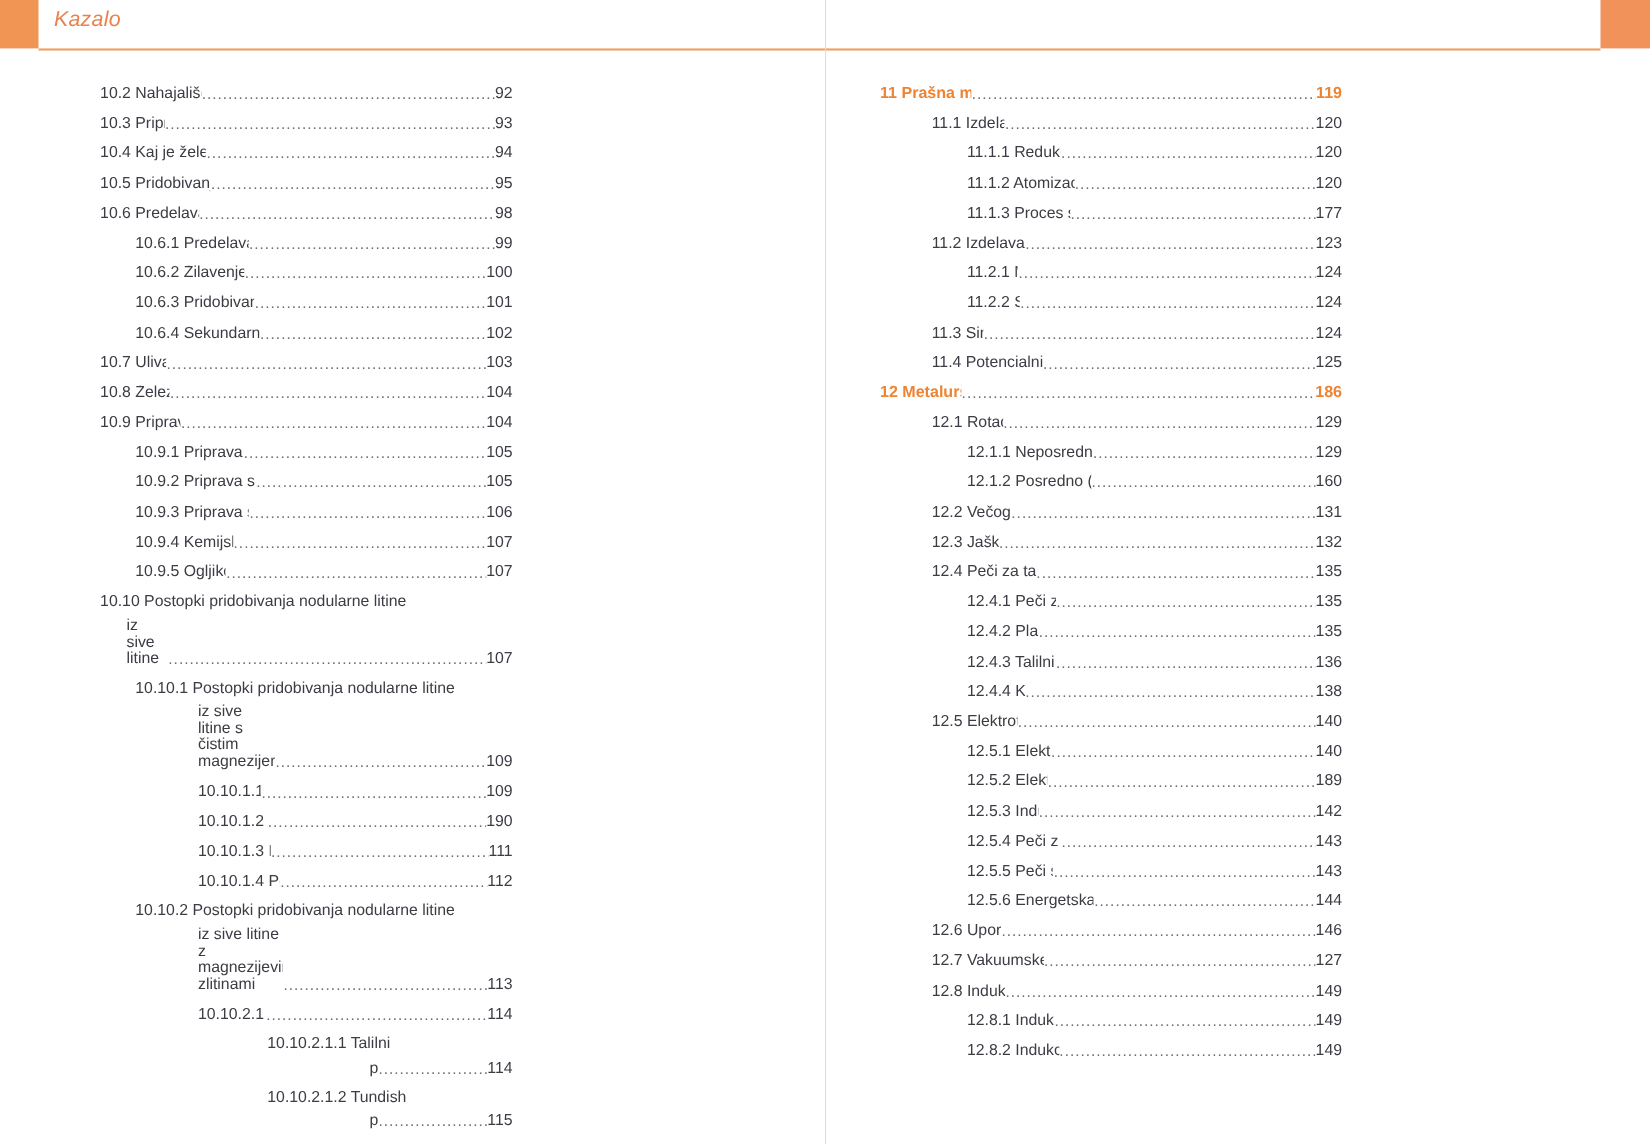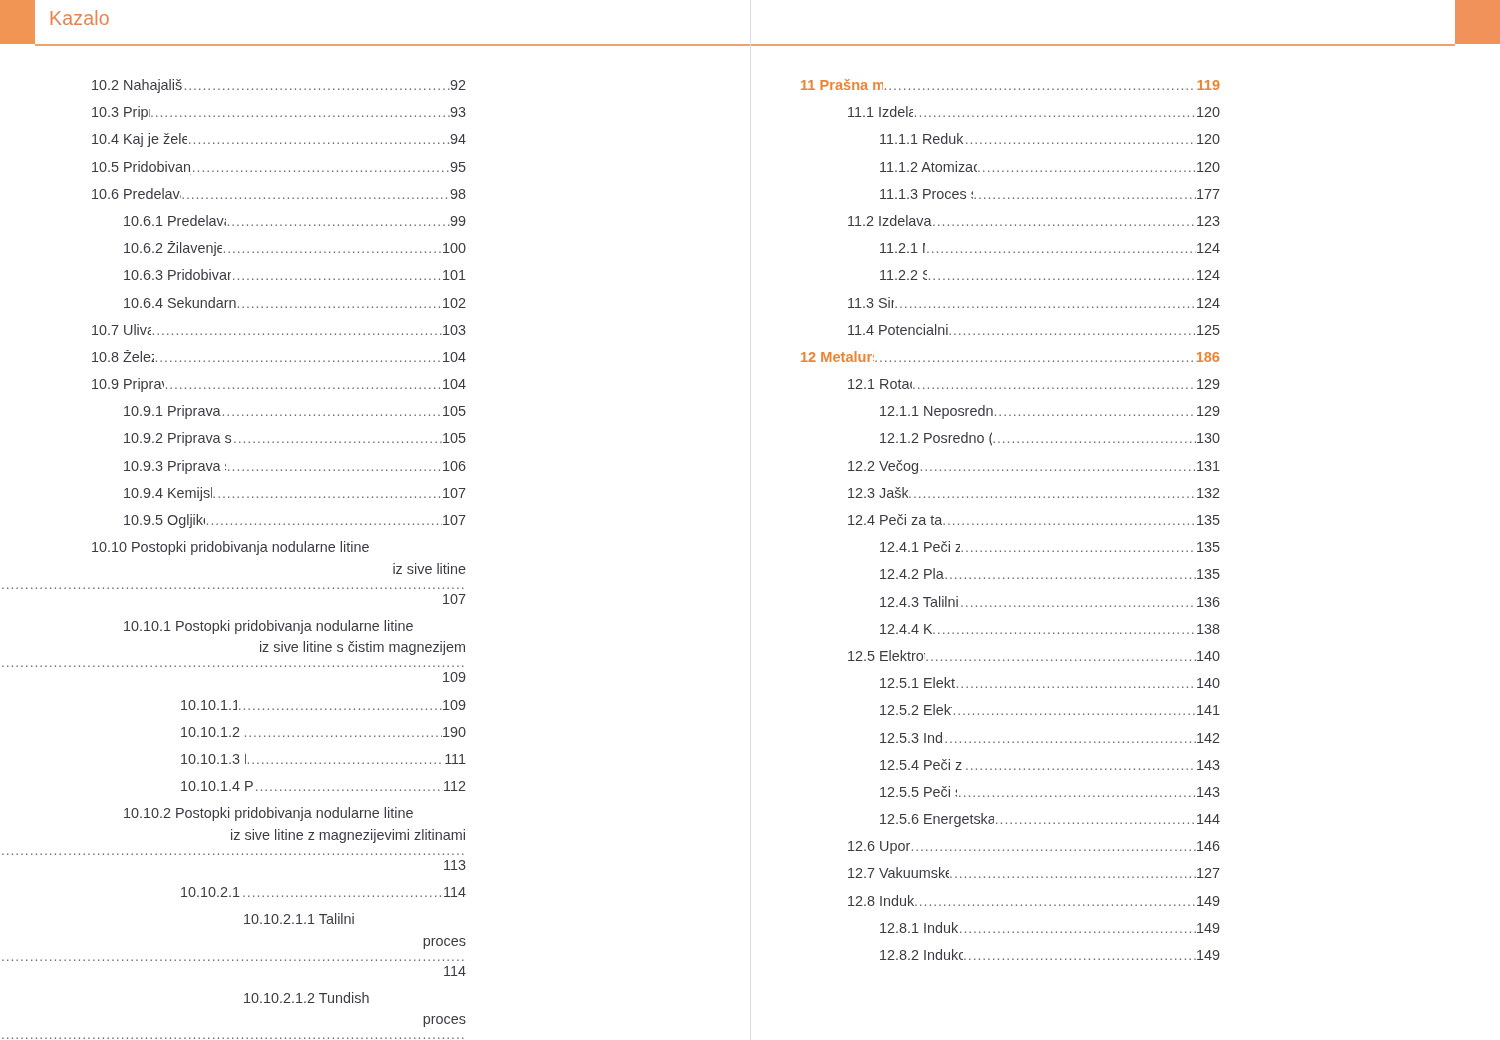--- a/index.html
+++ b/index.html
@@ -16,20 +16,21 @@
     -webkit-font-smoothing: antialiased;
   }
 
   
   .page-header {
     position: absolute;
     top: 0;
     left: 0;
     width: 1500px;
     height: 47px;
+    font-style: italic;
   }
   .header-block-left {
     position: absolute;
     left: 0;
     top: 0;
     width: 35px;
     height: 44px;
     background: #f09554;
   }
   .header-block-right {
@@ -142,21 +143,20 @@
     white-space: normal;
     margin-bottom: 12.2px;
   }
   .toc-entry.wrapped .line1 {
     display: block;
   }
   .toc-entry.wrapped .line2-row {
     display: flex;
     align-items: flex-end;
     margin-top: 6.5px;
-    flex-direction: column;
   }
   .toc-entry.wrapped .line2-row .label { flex: 0 1 auto; }
   .toc-entry.wrapped .hang-10-10   { padding-left: 24px; }
   .toc-entry.wrapped .hang-10-10-x { padding-left: 57px; }
   .toc-entry.wrapped .hang-deep    { padding-left: 93px; }
 </style>
 </head>
 <body>
 
 <div class="page-header">
@@ -386,21 +386,21 @@
         <span class="page">129</span>
       </div>
       <div class="toc-entry lvl2">
         <span class="label">12.1.1 Neposredno (direktno) grete rotacijske peči</span>
         <span class="leader"></span>
         <span class="page">129</span>
       </div>
       <div class="toc-entry lvl2">
         <span class="label">12.1.2 Posredno (indirektno) grete rotacijske peči</span>
         <span class="leader"></span>
-        <span class="page">130</span>
+        <span class="page">160</span>
       </div>
       <div class="toc-entry lvl1">
         <span class="label">12.2 Večognjiščne peči</span>
         <span class="leader"></span>
         <span class="page">131</span>
       </div>
       <div class="toc-entry lvl1">
         <span class="label">12.3 Jaškaste peči</span>
         <span class="leader"></span>
         <span class="page">132</span>
@@ -436,21 +436,21 @@
         <span class="page">140</span>
       </div>
       <div class="toc-entry lvl2">
         <span class="label">12.5.1 Elektrouporovne peči</span>
         <span class="leader"></span>
         <span class="page">140</span>
       </div>
       <div class="toc-entry lvl2">
         <span class="label">12.5.2 Elektroobločne peči</span>
         <span class="leader"></span>
-        <span class="page">141</span>
+        <span class="page">189</span>
       </div>
       <div class="toc-entry lvl2">
         <span class="label">12.5.3 Indukcijske peči</span>
         <span class="leader"></span>
         <span class="page">142</span>
       </div>
       <div class="toc-entry lvl2">
         <span class="label">12.5.4 Peči z elektronskimi snopi</span>
         <span class="leader"></span>
         <span class="page">143</span>

